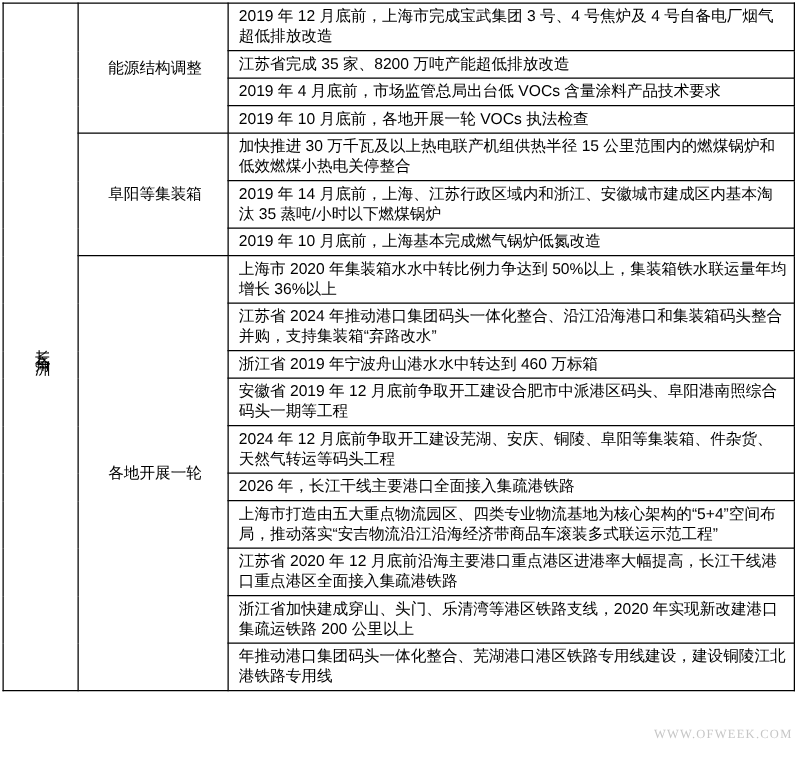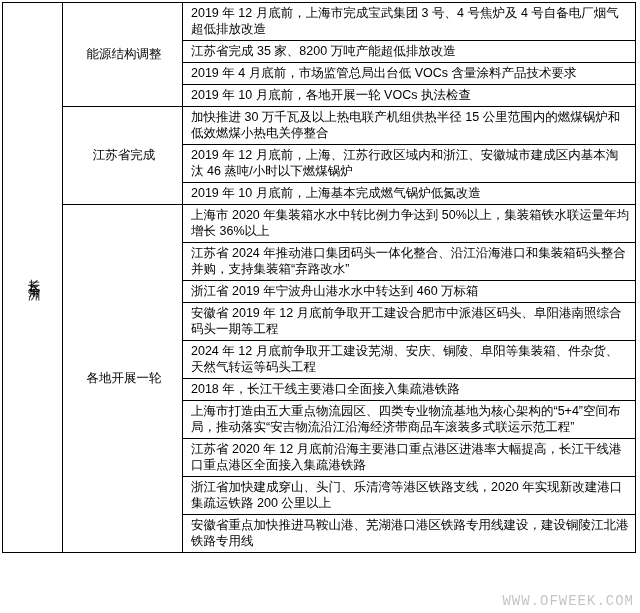--- a/index.html
+++ b/index.html
@@ -55,26 +55,26 @@
     vertical-align: middle;
     font-size: 13px;
     padding: 2px 3px;
   }
   td.content {
     text-align: left;
   }
   .watermark {
     position: absolute;
     right: 6px;
-    bottom: 4px;
-    font-size: 14px;
+    bottom: 20px;
+    font-size: 10px;
     color: rgba(150,150,150,0.55);
     letter-spacing: 1px;
     pointer-events: none;
-    font-family: Liberation Mono, monospace;
+    font-family: Liberation Serif, serif;
   }
 </style>
 </head>
 <body>
 
 <div id="sheet">
   <table class="doc">
     <tbody>
 
       <tr>
@@ -88,25 +88,25 @@
         <td class="content">江苏省完成 35 家、8200 万吨产能超低排放改造</td>
       </tr>
       <tr>
         <td class="content">2019 年 4 月底前，市场监管总局出台低 VOCs 含量涂料产品技术要求</td>
       </tr>
       <tr>
         <td class="content">2019 年 10 月底前，各地开展一轮 VOCs 执法检查</td>
       </tr>
 
       <tr>
-        <td class="category" rowspan="3">江苏省完成</td>
+        <td class="category" rowspan="3">阜阳等集装箱</td>
         <td class="content">加快推进 30 万千瓦及以上热电联产机组供热半径 15 公里范围内的燃煤锅炉和低效燃煤小热电关停整合</td>
       </tr>
       <tr>
-        <td class="content">2019 年 12 月底前，上海、江苏行政区域内和浙江、安徽城市建成区内基本淘汰 46 蒸吨/小时以下燃煤锅炉</td>
+        <td class="content">2019 年 14 月底前，上海、江苏行政区域内和浙江、安徽城市建成区内基本淘汰 35 蒸吨/小时以下燃煤锅炉</td>
       </tr>
       <tr>
         <td class="content">2019 年 10 月底前，上海基本完成燃气锅炉低氮改造</td>
       </tr>
 
       <tr>
         <td class="category" rowspan="10">各地开展一轮</td>
         <td class="content">上海市 2020 年集装箱水水中转比例力争达到 50%以上，集装箱铁水联运量年均增长 36%以上</td>
       </tr>
       <tr>
@@ -115,30 +115,30 @@
       <tr>
         <td class="content">浙江省 2019 年宁波舟山港水水中转达到 460 万标箱</td>
       </tr>
       <tr>
         <td class="content">安徽省 2019 年 12 月底前争取开工建设合肥市中派港区码头、阜阳港南照综合码头一期等工程</td>
       </tr>
       <tr>
         <td class="content">2024 年 12 月底前争取开工建设芜湖、安庆、铜陵、阜阳等集装箱、件杂货、天然气转运等码头工程</td>
       </tr>
       <tr>
-        <td class="content">2018 年，长江干线主要港口全面接入集疏港铁路</td>
+        <td class="content">2026 年，长江干线主要港口全面接入集疏港铁路</td>
       </tr>
       <tr>
         <td class="content">上海市打造由五大重点物流园区、四类专业物流基地为核心架构的“5+4”空间布局，推动落实“安吉物流沿江沿海经济带商品车滚装多式联运示范工程”</td>
       </tr>
       <tr>
         <td class="content">江苏省 2020 年 12 月底前沿海主要港口重点港区进港率大幅提高，长江干线港口重点港区全面接入集疏港铁路</td>
       </tr>
       <tr>
         <td class="content">浙江省加快建成穿山、头门、乐清湾等港区铁路支线，2020 年实现新改建港口集疏运铁路 200 公里以上</td>
       </tr>
       <tr>
-        <td class="content">安徽省重点加快推进马鞍山港、芜湖港口港区铁路专用线建设，建设铜陵江北港铁路专用线</td>
+        <td class="content">年推动港口集团码头一体化整合、芜湖港口港区铁路专用线建设，建设铜陵江北港铁路专用线</td>
       </tr>
     </tbody>
   </table>
   <div class="watermark">WWW.OFWEEK.COM</div>
 </div>
 
 </body></html>

